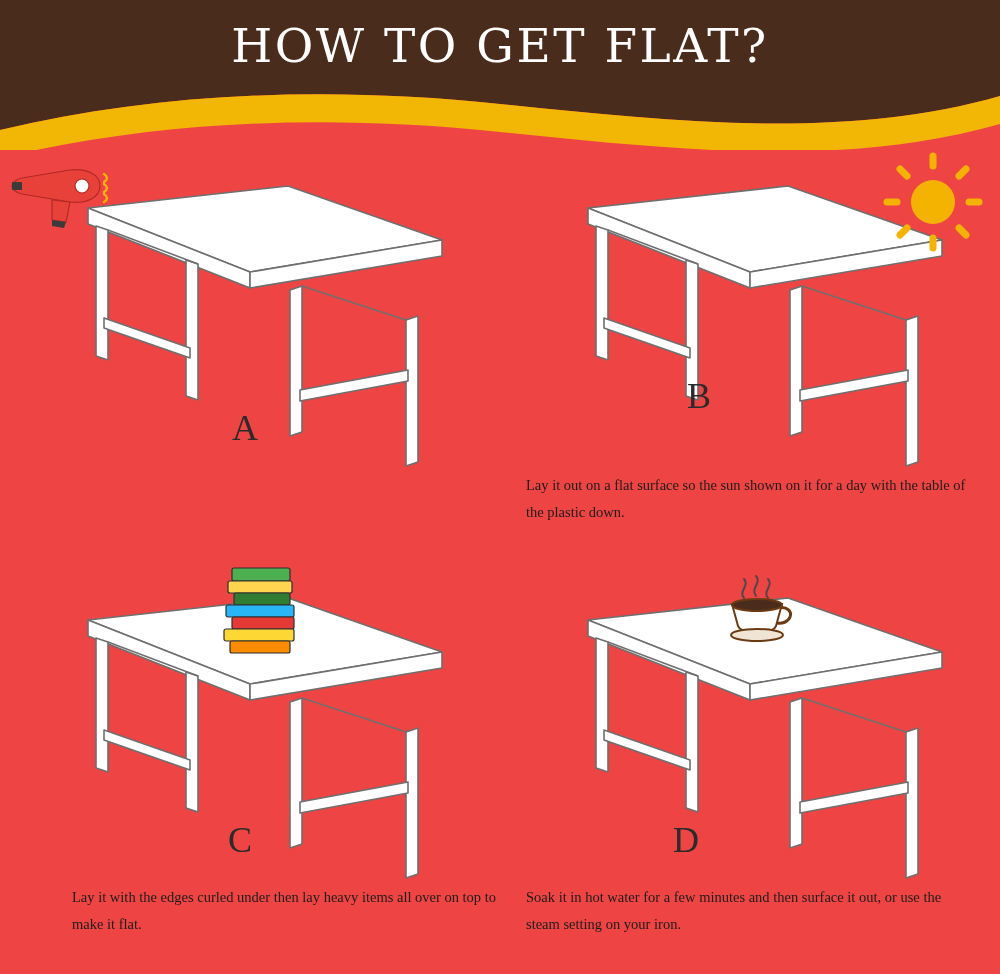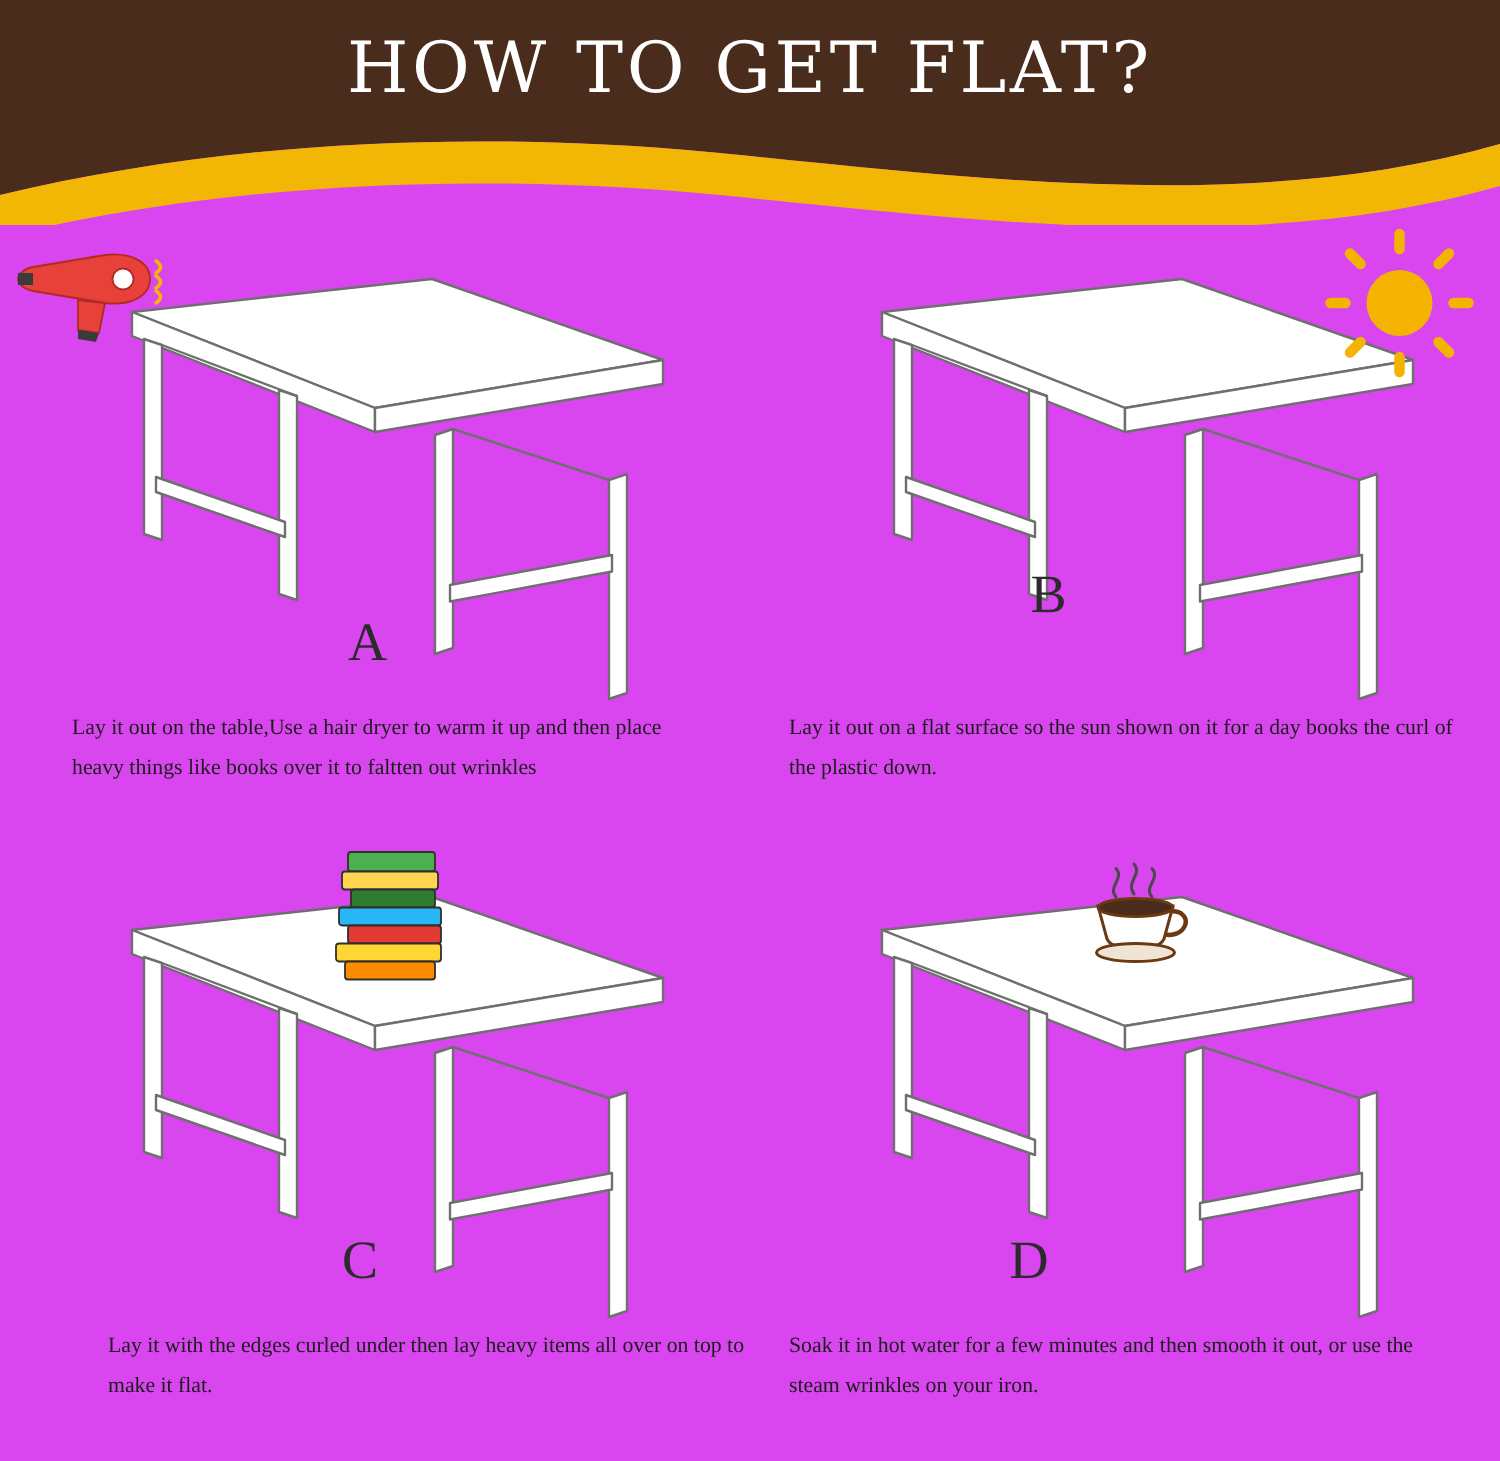--- a/index.html
+++ b/index.html
@@ -11,21 +11,21 @@
     height: 974px;
     background: #ffffff;
     font-family: "Liberation Serif", serif;
     overflow: hidden;
   }
 
   .page {
     position: relative;
     width: 1000px;
     height: 974px;
-    background: #d946ef;
+    background: #ef4444;
   }
 
   
   .header {
     position: absolute;
     left: 0;
     top: 0;
     width: 1000px;
     height: 150px;
     overflow: hidden;
@@ -154,21 +154,20 @@
             <circle cx="74" cy="26" r="7" fill="#ffffff" stroke="#b02a24" stroke-width="1.2"></circle>
             <g stroke="#f2b705" stroke-width="2.4" fill="none" stroke-linecap="round">
               <path d="M96,14 q6,4 0,8"></path>
               <path d="M96,24 q6,4 0,8"></path>
               <path d="M96,34 q6,4 0,8"></path>
             </g>
           </g>
         </svg>
       </div>
       <div class="panel-letter">A</div>
-      <div class="caption">Lay it out on the table,Use a hair dryer to warm it up and then place heavy things like books over it to faltten out wrinkles</div>
     </div>
 
     <div class="panel panel-b">
       <div class="table-wrap">
         <svg width="500" height="330" viewBox="0 0 500 330">
           <g fill="none" stroke="#6f6f6f" stroke-width="1.6" stroke-linejoin="round">
             <polygon points="88,58 288,36 442,90 250,122" fill="#ffffff"></polygon>
             <polygon points="88,58 88,74 250,138 250,122" fill="#ffffff"></polygon>
             <polygon points="250,122 250,138 442,106 442,90" fill="#ffffff"></polygon>
             <polygon points="96,76 108,80 108,210 96,206" fill="#ffffff"></polygon>
@@ -193,21 +192,21 @@
               <path d="M101,50 L91,50"></path>
               <path d="M29,24 L22,17"></path>
               <path d="M81,76 L88,83"></path>
               <path d="M29,76 L22,83"></path>
               <path d="M81,24 L88,17"></path>
             </g>
           </g>
         </svg>
       </div>
       <div class="panel-letter">B</div>
-      <div class="caption">Lay it out on a flat surface so the sun shown on it for a day books the curl of the plastic down.</div>
+      <div class="caption">Lay it out on a flat surface so the sun shown on it for a day with the table of the plastic down.</div>
     </div>
 
     <div class="panel panel-c">
       <div class="table-wrap">
         <svg width="500" height="330" viewBox="0 0 500 330">
           <g fill="none" stroke="#6f6f6f" stroke-width="1.6" stroke-linejoin="round">
             <polygon points="88,58 288,36 442,90 250,122" fill="#ffffff"></polygon>
             <polygon points="88,58 88,74 250,138 250,122" fill="#ffffff"></polygon>
             <polygon points="250,122 250,138 442,106 442,90" fill="#ffffff"></polygon>
             <polygon points="96,76 108,80 108,210 96,206" fill="#ffffff"></polygon>
@@ -265,17 +264,17 @@
               <path d="M58,30 c-6,-7 6,-12 0,-19"></path>
             </g>
             <path d="M68,40 c10,-2 14,4 12,9 c-2,5 -8,7 -13,6" fill="none" stroke="#6b3a12" stroke-width="3"></path>
             <path d="M22,36 h50 l-6,22 a10,8 0 0 1 -9,5 h-20 a10,8 0 0 1 -9,-5 Z" fill="#ffffff" stroke="#6b3a12" stroke-width="2"></path>
             <ellipse cx="47" cy="37" rx="25" ry="6" fill="#4a2c1c" stroke="#6b3a12" stroke-width="2"></ellipse>
             <ellipse cx="47" cy="67" rx="26" ry="6" fill="#f0e4d4" stroke="#6b3a12" stroke-width="2"></ellipse>
           </g>
         </svg>
       </div>
       <div class="panel-letter">D</div>
-      <div class="caption">Soak it in hot water for a few minutes and then smooth it out, or use the steam wrinkles on your iron.</div>
+      <div class="caption">Soak it in hot water for a few minutes and then surface it out, or use the steam setting on your iron.</div>
     </div>
 
   </div>
 </div>
 
 </body></html>

